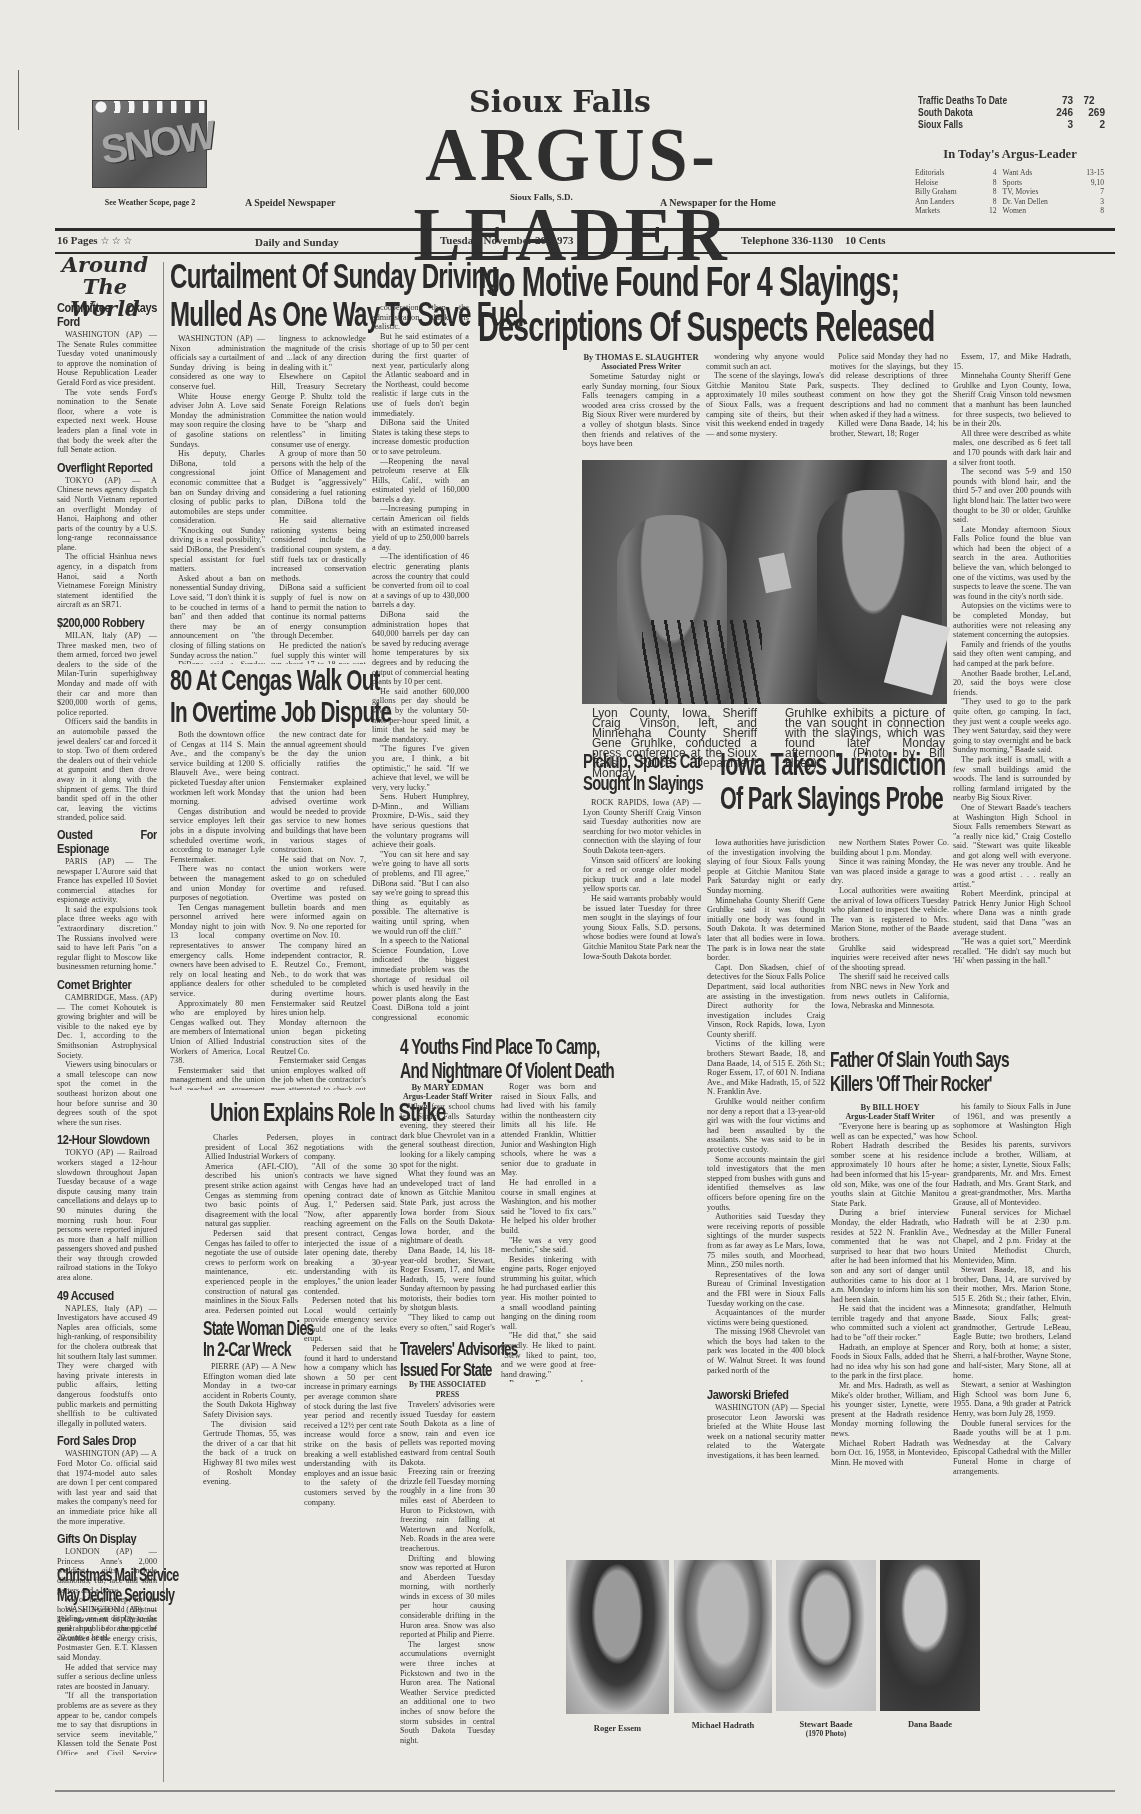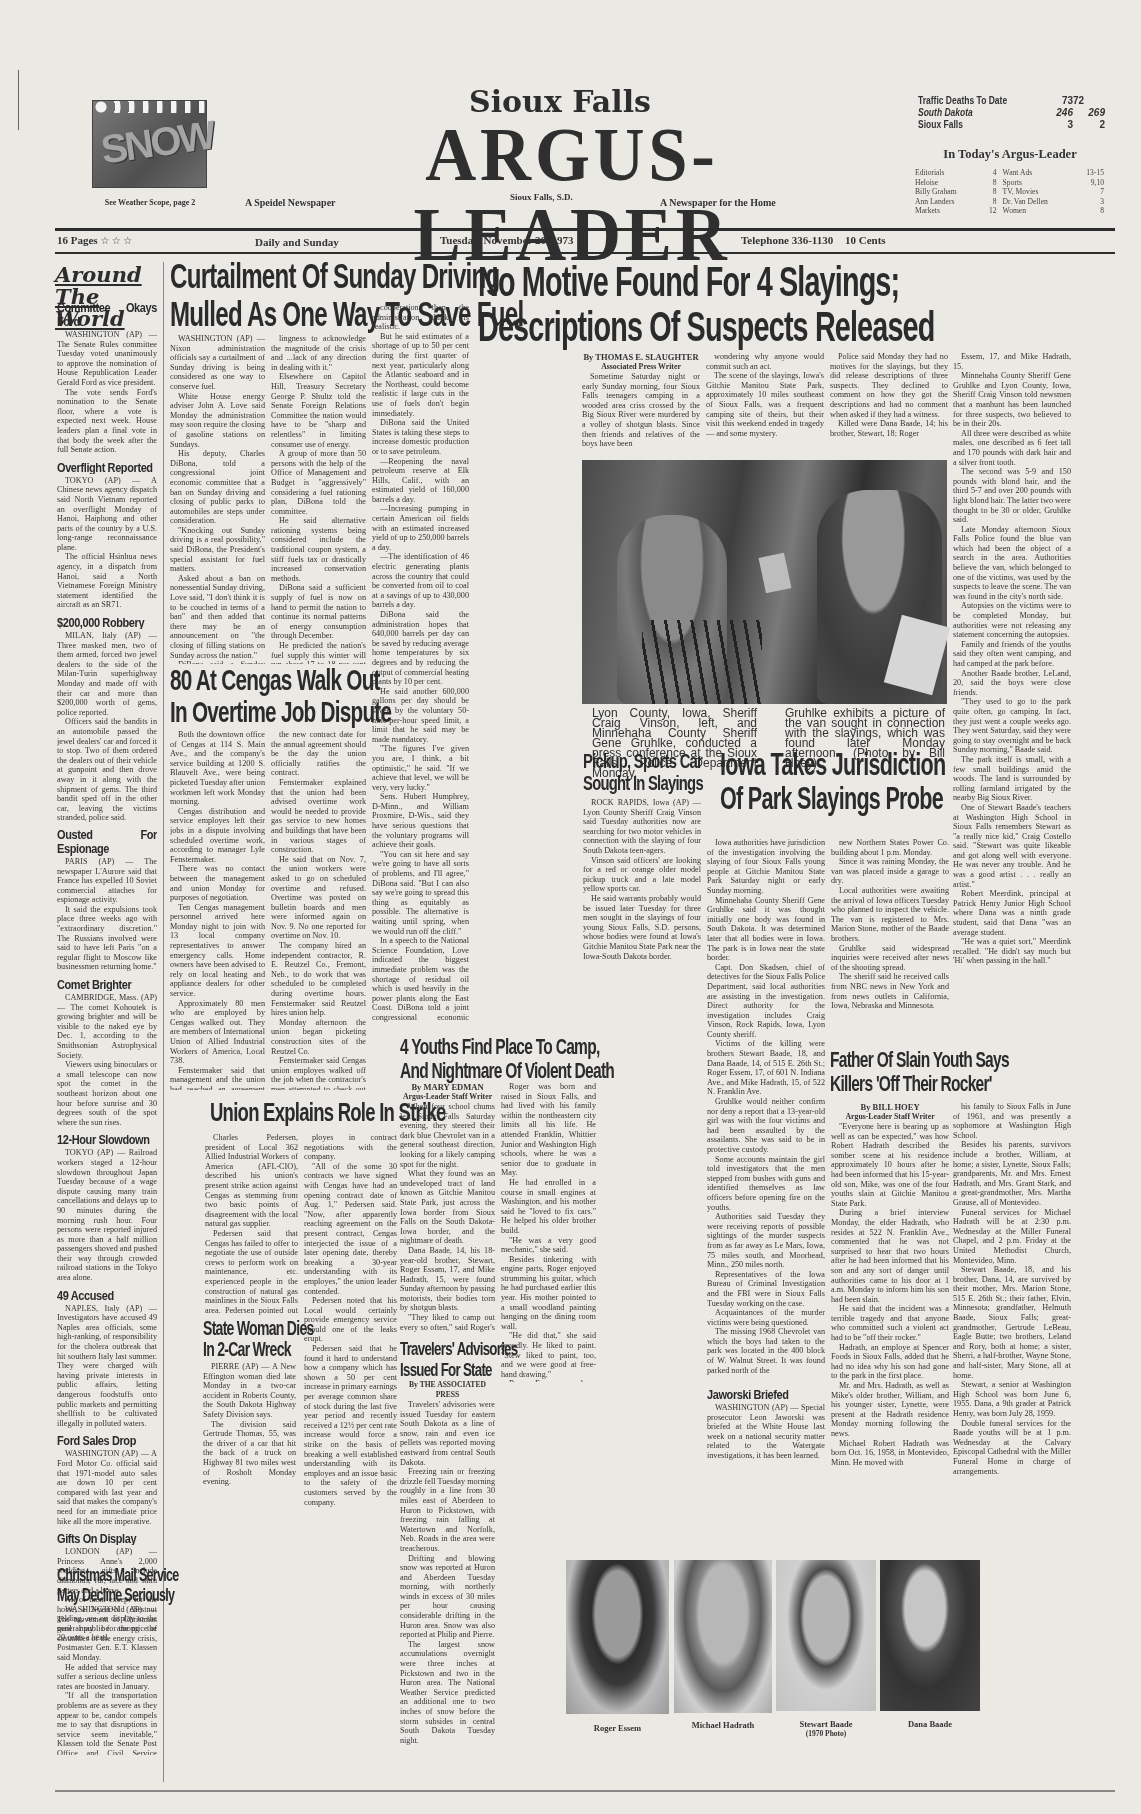--- a/index.html
+++ b/index.html
@@ -35,23 +35,23 @@
   <div class="abs" style="left:430px; top:84px; width:260px; text-align:center; font-family:'DejaVu Serif',serif; font-weight:bold; font-size:30px; color:#2e2e2e;">Sioux Falls</div>
   <div class="abs" style="left:247px; top:114px; width:650px; text-align:center; font-family:'Liberation Serif',serif; font-weight:bold; font-size:76px; line-height:80px; letter-spacing:4px; color:#2f2f2f; transform:scaleX(0.93); transform-origin:center;">ARGUS-LEADER</div>
   <div class="abs" style="left:245px; top:197px; font-family:'Liberation Serif',serif; font-weight:bold; font-size:10px; color:#333;">A Speidel Newspaper</div>
   <div class="abs" style="left:510px; top:192px; font-family:'Liberation Serif',serif; font-weight:bold; font-size:9px; color:#333;">Sioux Falls, S.D.</div>
   <div class="abs" style="left:660px; top:197px; font-family:'Liberation Serif',serif; font-weight:bold; font-size:10px; color:#333;">A Newspaper for the Home</div>
 
   <div class="abs" style="left:918px; top:95px; width:190px; font-family:'Liberation Sans',sans-serif; font-weight:bold; font-size:10px; line-height:12px; color:#333;">
     <div style="display:flex;">
       <span style="width:125px; transform:scaleX(0.85); transform-origin:left; white-space:nowrap;">Traffic Deaths To Date</span>
       <span style="width:30px; text-align:right;">73</span>
-      <span style="width:32px; text-align:left;">72</span>
-    </div>
-    <div style="display:flex;font-style:italic;">
+      <span style="width:32px; text-align:center;">72</span>
+    </div>
+    <div style="display:flex;">
       <span style="width:125px; transform:scaleX(0.85); transform-origin:left;">South Dakota</span>
       <span style="width:30px; text-align:right;">246</span>
       <span style="width:32px; text-align:right;">269</span>
     </div>
     <div style="display:flex;">
       <span style="width:125px; transform:scaleX(0.85); transform-origin:left;">Sioux Falls</span>
       <span style="width:30px; text-align:right;">3</span>
       <span style="width:32px; text-align:right;">2</span>
     </div>
   </div>
@@ -95,21 +95,21 @@
   <div class="rule" style="left:55px; top:228px; width:1060px; height:3px;"></div>
   <div class="abs" style="left:55px; top:233px; width:1060px; height:18px; font-family:'Liberation Serif',serif; font-weight:bold; font-size:11px; color:#333;">
     <span class="abs" style="left:2px; top:1px;"><span>16 Pages</span> <span style="font-weight:normal; font-size:10px;">☆ ☆ ☆</span></span>
     <span class="abs" style="left:200px; top:3px;">Daily and Sunday</span>
     <span class="abs" style="left:385px; top:1px;">Tuesday, November 20, 1973</span>
     <span class="abs" style="left:686px; top:1px;">Telephone 336-1130</span>
     <span class="abs" style="left:790px; top:1px;">10 Cents</span>
   </div>
   <div class="rule" style="left:55px; top:252px; width:1060px; height:2px;"></div>
 
-  <div class="abs" style="left:55px; top:264px; width:100px; text-align:left; font-family:'DejaVu Serif',serif; font-style:italic; font-weight:bold; font-size:21px; line-height:22px; color:#2d2d2d;text-decoration:underline;">
+  <div class="abs" style="left:55px; top:254px; width:100px; text-align:center; font-family:'DejaVu Serif',serif; font-style:italic; font-weight:bold; font-size:21px; line-height:22px; color:#2d2d2d;">
     <div>Around</div>
     <div>The World</div>
   </div>
   <div class="abs col" style="left:57px; top:302px; width:100px; height:1480px;" id="aw">
       <p class="sub" style="margin-top: 0px;">Committee Okays Ford</p>
       <p>WASHINGTON (AP) — The Senate Rules committee Tuesday voted unanimously to approve the nomination of House Republication Leader Gerald Ford as vice president.</p>
       <p>The vote sends Ford's nomination to the Senate floor, where a vote is expected next week. House leaders plan a final vote in that body the week after the full Senate action.</p>
       <p class="sub">Overflight Reported</p>
       <p>TOKYO (AP) — A Chinese news agency dispatch said North Vietnam reported an overflight Monday of Hanoi, Haiphong and other parts of the country by a U.S. long-range reconnaissance plane.</p>
       <p>The official Hsinhua news agency, in a dispatch from Hanoi, said a North Vietnamese Foreign Ministry statement identified the aircraft as an SR71.</p>
@@ -120,21 +120,21 @@
       <p>PARIS (AP) — The newspaper L'Aurore said that France has expelled 10 Soviet commercial attaches for espionage activity.</p>
       <p>It said the expulsions took place three weeks ago with "extraordinary discretion." The Russians involved were said to have left Paris "on a regular flight to Moscow like businessmen returning home."</p>
       <p class="sub">Comet Brighter</p>
       <p>CAMBRIDGE, Mass. (AP) — The comet Kohoutek is growing brighter and will be visible to the naked eye by Dec. 1, according to the Smithsonian Astrophysical Society.</p>
       <p>Viewers using binoculars or a small telescope can now spot the comet in the southeast horizon about one hour before sunrise and 30 degrees south of the spot where the sun rises.</p>
       <p class="sub">12-Hour Slowdown</p>
       <p>TOKYO (AP) — Railroad workers staged a 12-hour slowdown throughout Japan Tuesday because of a wage dispute causing many train cancellations and delays up to 90 minutes during the morning rush hour. Four persons were reported injured as more than a half million passengers shoved and pushed their way through crowded railroad stations in the Tokyo area alone.</p>
       <p class="sub">49 Accused</p>
       <p>NAPLES, Italy (AP) — Investigators have accused 49 Naples area officials, some high-ranking, of responsibility for the cholera outbreak that hit southern Italy last summer. They were charged with having private interests in public affairs, letting dangerous foodstuffs onto public markets and permitting shellfish to be cultivated illegally in polluted waters.</p>
       <p class="sub">Ford Sales Drop</p>
-      <p>WASHINGTON (AP) — A Ford Motor Co. official said that 1971-model auto sales are down 10 per cent compared with last year and said that makes the company's need for an immediate price hike all the more imperative.</p>
+      <p>WASHINGTON (AP) — A Ford Motor Co. official said that 1974-model auto sales are down 1 per cent compared with last year and said that makes the company's need for an immediate price hike all the more imperative.</p>
       <p class="sub">Gifts On Display</p>
       <p>LONDON (AP) — Princess Anne's 2,000 wedding gifts include diamonds, fur, lace and satin garters and a horse.</p>
       <p>All of them except for the horse, a 3-year-old chestnut gelding, are on display to the general public for the price of 20 cents a head.</p>
     </div>
 
   <div class="rule" style="left:163px; top:262px; width:1px; height:1520px; background:#888;"></div>
 
   <div class="abs head-cond" style="left:170px; top:258px; font-size:33px; line-height:36px; transform:scaleX(0.73) scaleY(1.05);">
     <div>Curtailment Of Sunday Driving</div>
     <div>Mulled As One Way To Save Fuel</div>

